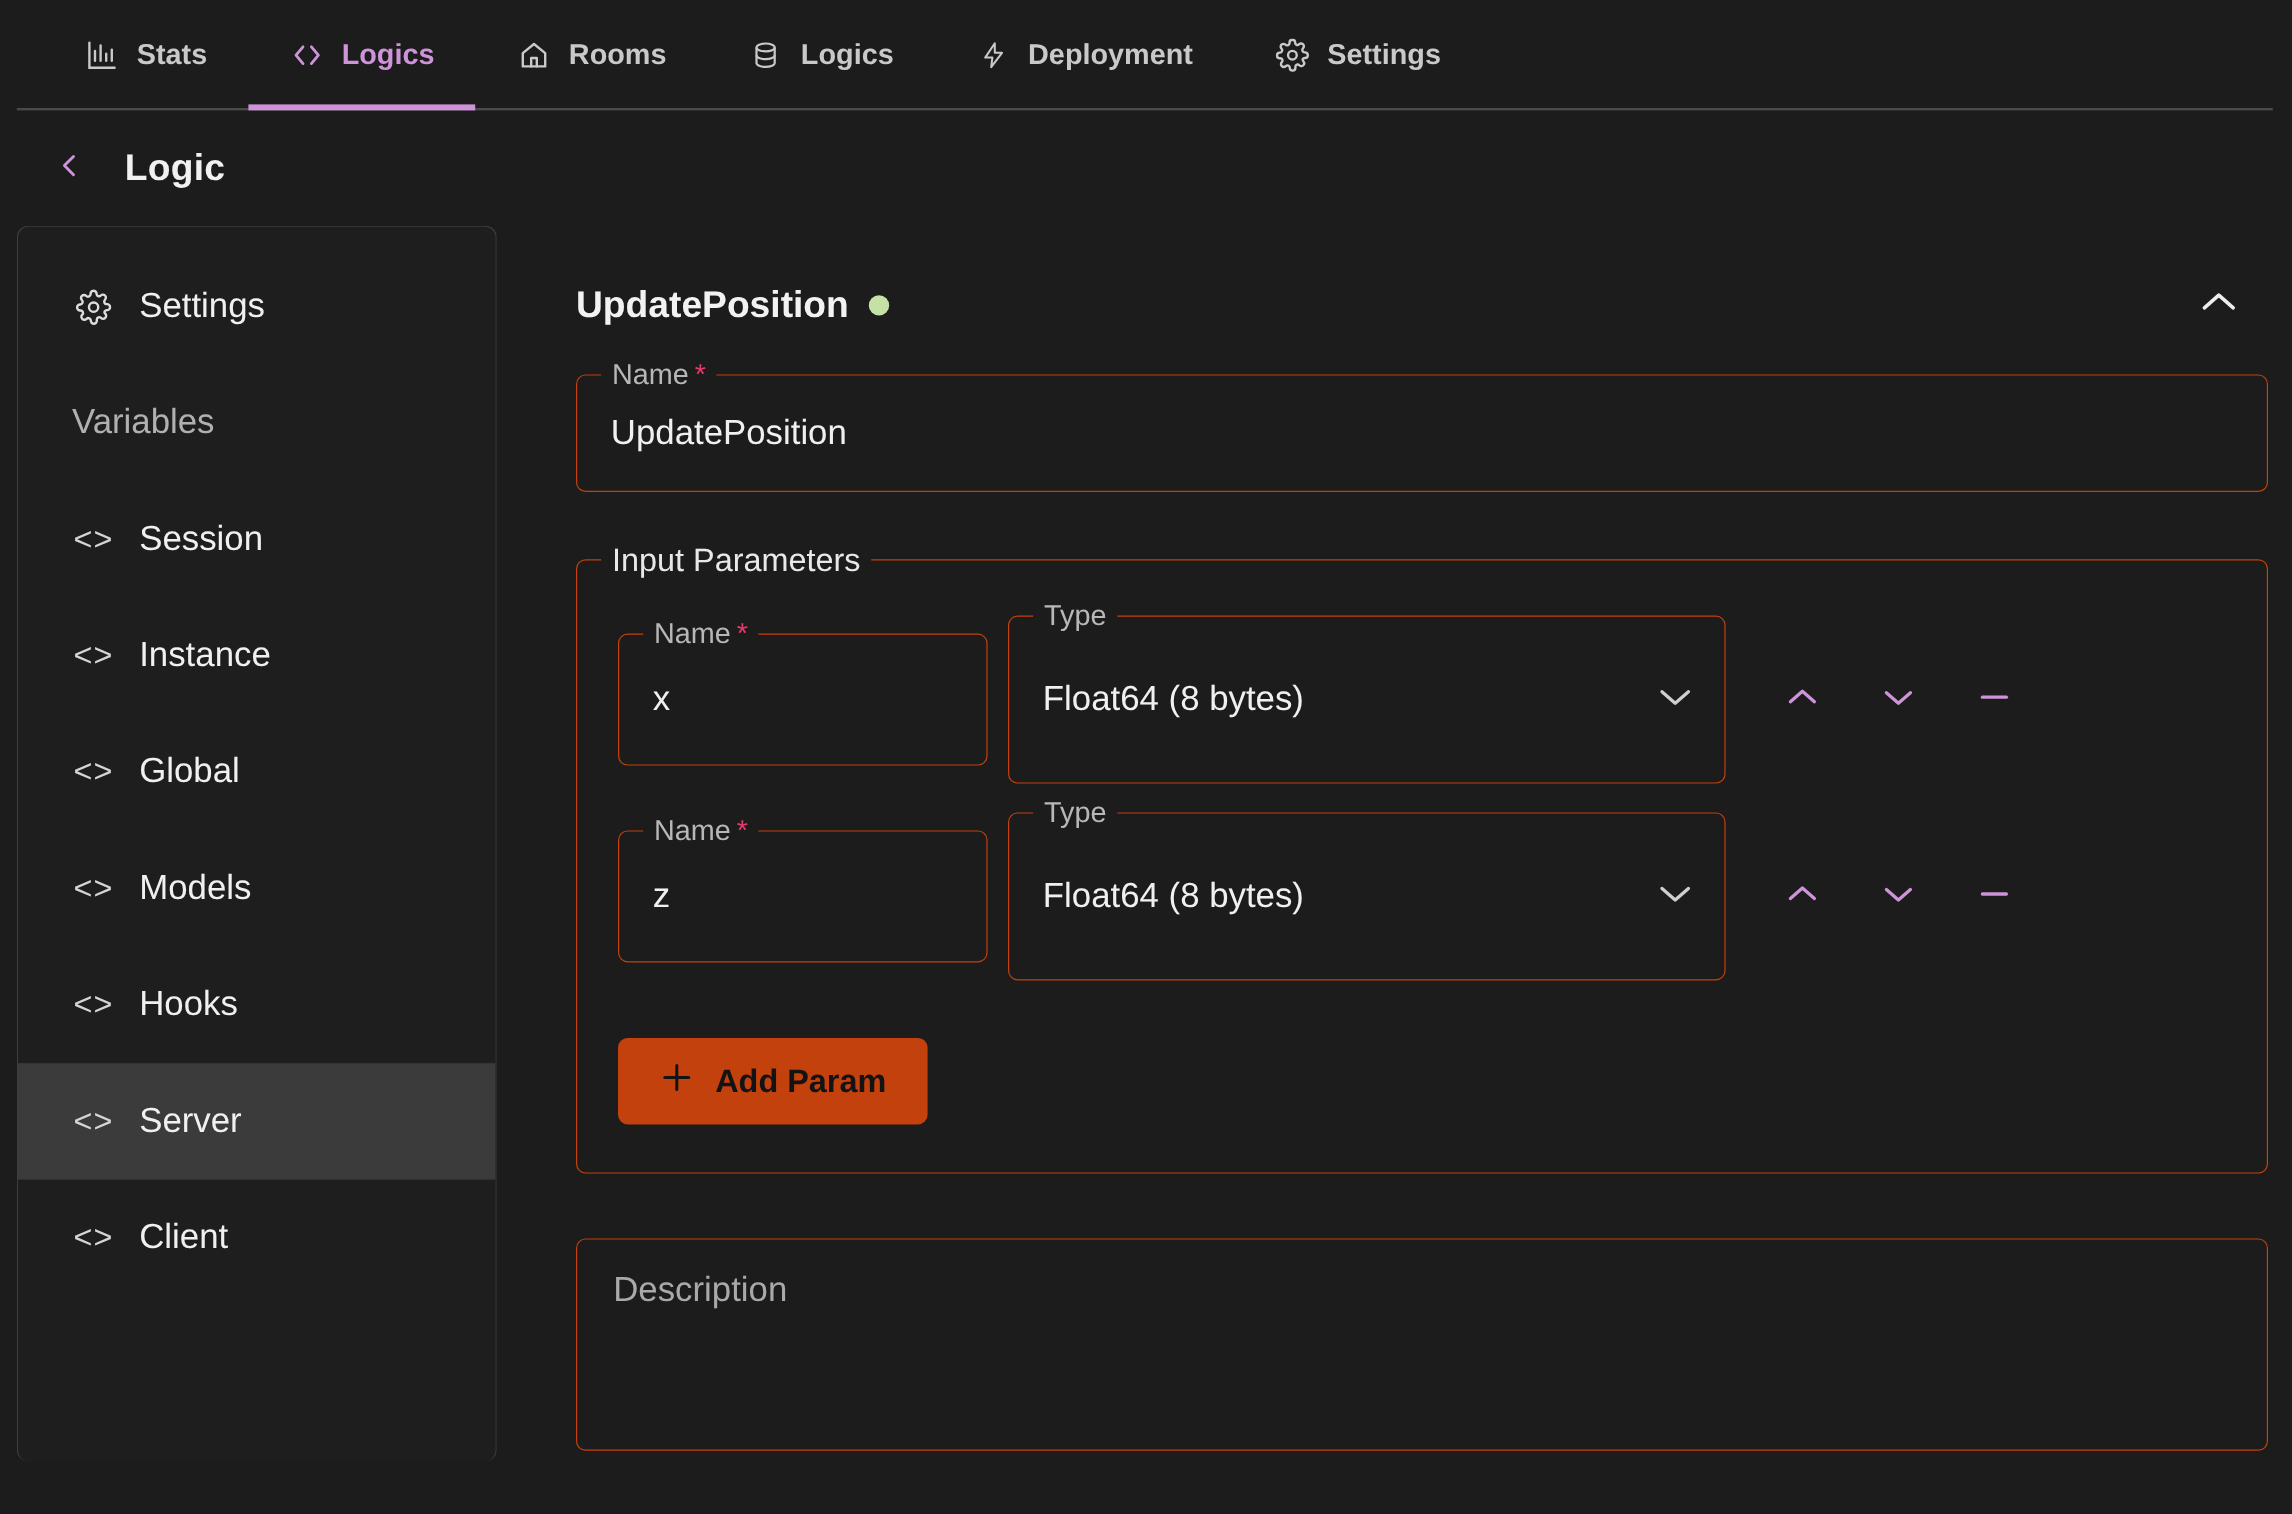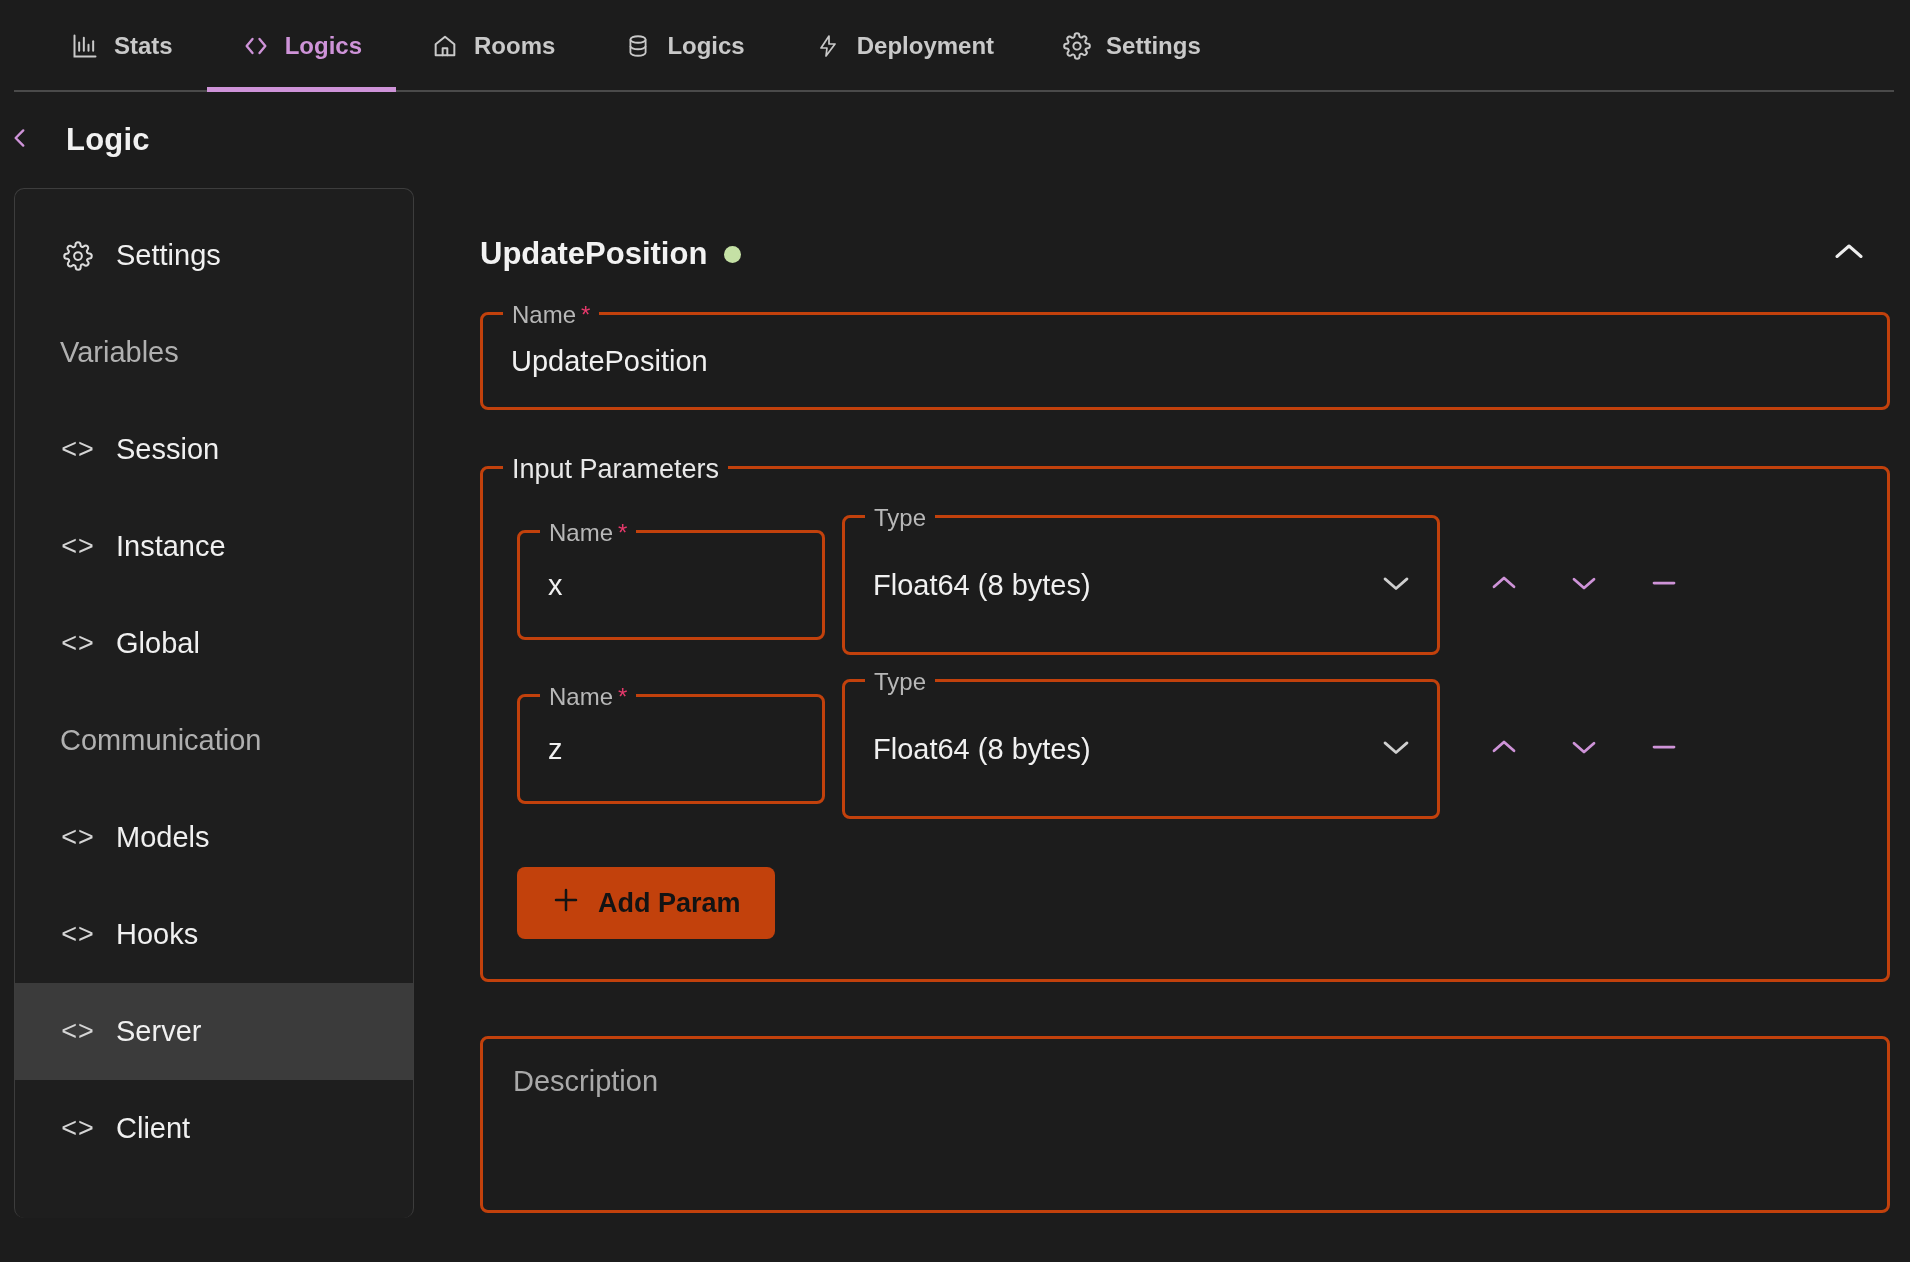--- a/index.html
+++ b/index.html
@@ -51,20 +51,21 @@
     z-index: 2;
   }
   .nav-ico { display: flex; align-items: center; justify-content: center; width: 30px; height: 30px; }
   .nav-ico svg { display: block; }
 
   
   .crumbbar {
     display: flex;
     align-items: center;
     height: 96px;
+    padding-left: 38px;
     gap: 26px;
   }
   .back-btn {
     width: 40px; height: 40px;
     display: flex; align-items: center; justify-content: center;
     cursor: pointer;
   }
   .crumb-title {
     color: #f1f1f1;
     font-size: 31px;
@@ -154,21 +155,21 @@
   .collapse-btn {
     width: 46px; height: 46px;
     display: flex; align-items: center; justify-content: center;
     cursor: pointer;
     margin-right: 18px;
   }
 
   
   .ofield {
     position: relative;
-    border: 3px solid #c2410c;
+    border: 1px solid #c2410c;
     border-radius: 8px;
     background: transparent;
   }
   .ofield > .legend {
     position: absolute;
     top: -14px;
     left: 20px;
     padding: 0 9px;
     background: #1c1c1c;
     color: #b7b7b7;
@@ -353,23 +354,20 @@
     <div class="side-item">
       <span class="side-ico code-ico">&lt;&gt;</span>
       <span class="side-label">Instance</span>
     </div>
 
     <div class="side-item">
       <span class="side-ico code-ico">&lt;&gt;</span>
       <span class="side-label">Global</span>
     </div>
 
-    <div class="side-item group">
-      <span class="side-label">Communication</span>
-    </div>
 
     <div class="side-item">
       <span class="side-ico code-ico">&lt;&gt;</span>
       <span class="side-label">Models</span>
     </div>
 
     <div class="side-item">
       <span class="side-ico code-ico">&lt;&gt;</span>
       <span class="side-label">Hooks</span>
     </div>

